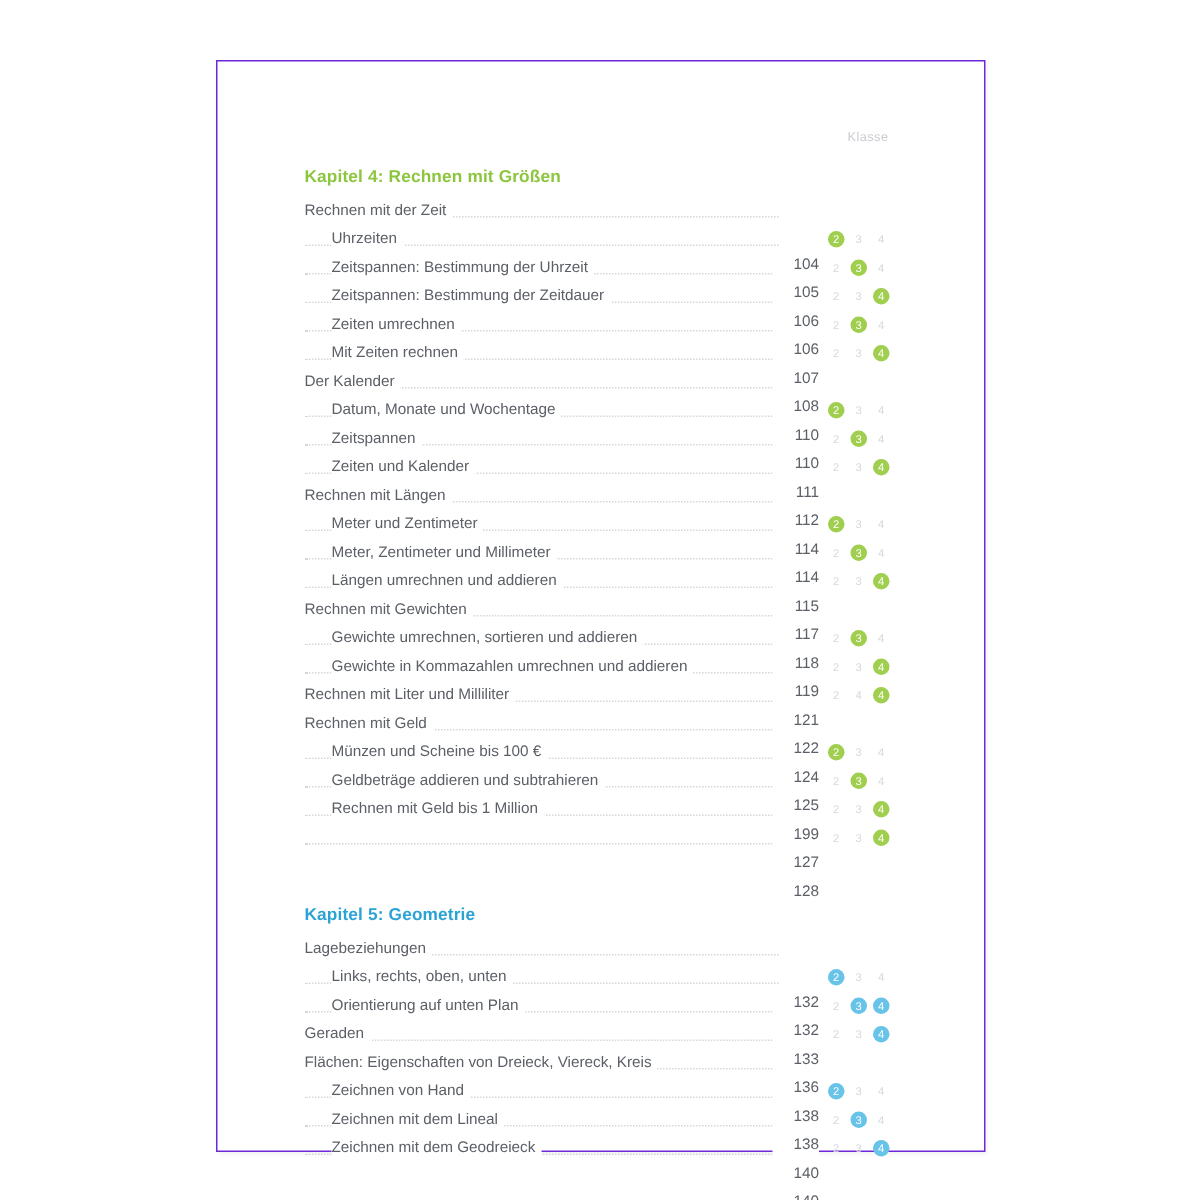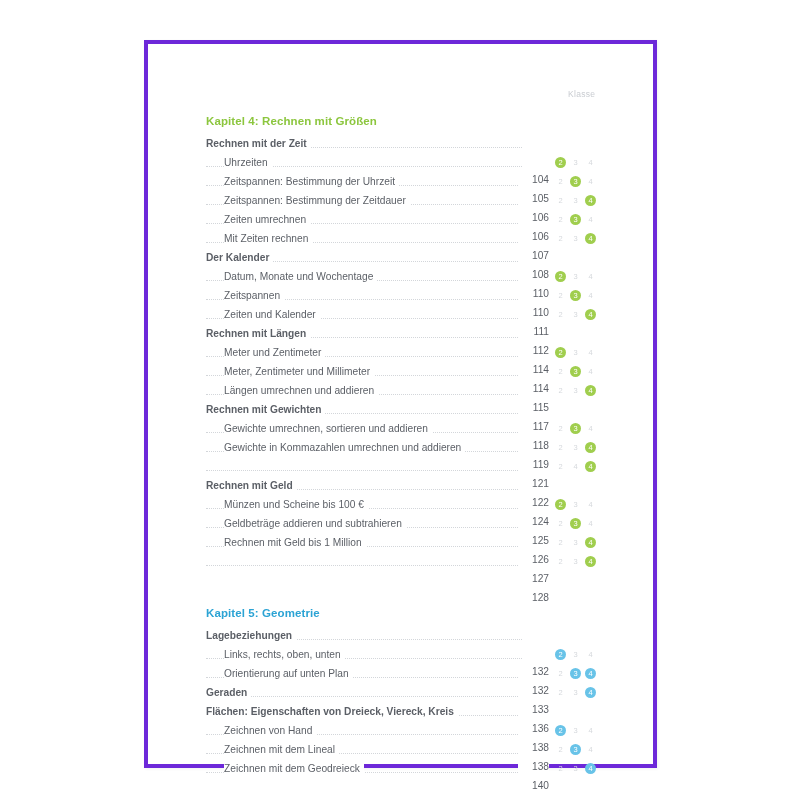--- a/index.html
+++ b/index.html
@@ -15,21 +15,21 @@
     overflow: hidden;
   }
 
   #page-sheet {
     position: absolute;
     left: 144px;
     top: 40px;
     width: 513px;
     height: 728px;
     background: #ffffff;
-    border: 4px solid #6d28d9;
+    border: 1px solid #6d28d9;
     box-sizing: border-box;
     box-shadow: 1px 1px 3px rgba(0,0,0,0.06);
   }
 
   #toc-body {
     position: absolute;
     left: 58px;
     top: 45px;
     width: 400px;
   }
@@ -72,21 +72,21 @@
     color: #5b5f66;
     white-space: nowrap;
   }
   .entry-text {
     position: absolute;
     top: 0;
     background: #ffffff;
     padding-right: 4px;
     z-index: 2;
   }
-  .entry.level1 .entry-text { left: 0px; font-weight: bold; }
+  .entry.level1 .entry-text { left: 0px; }
   .entry.level2 .entry-text { left: 18px; }
 
   .leader {
     position: absolute;
     left: 0;
     right: 84px;
     top: 13px;
     border-bottom: 1px dotted #d3d6da;
     z-index: 1;
   }
@@ -290,20 +290,21 @@
             <span class="entry-text">Gewichte in Kommazahlen umrechnen und addieren</span>
             <span class="page-num">121</span>
             <span class="grades">
               <span class="badge">2</span>
               <span class="badge">3</span>
               <span class="badge active green">4</span>
             </span>
           </div>
           <div class="entry level1">
             <span class="leader"></span>
+            <span class="entry-text">Rechnen mit Liter und Milliliter</span>
             <span class="page-num">122</span>
             <span class="grades">
               <span class="badge">2</span>
               <span class="badge">4</span>
               <span class="badge active green">4</span>
             </span>
           </div>
           <div class="entry level1">
             <span class="leader"></span>
             <span class="entry-text">Rechnen mit Geld</span>
@@ -315,21 +316,21 @@
             <span class="page-num">125</span>
             <span class="grades">
               <span class="badge active green">2</span>
               <span class="badge">3</span>
               <span class="badge">4</span>
             </span>
           </div>
           <div class="entry level2">
             <span class="leader"></span>
             <span class="entry-text">Geldbeträge addieren und subtrahieren</span>
-            <span class="page-num">126</span>
+            <span class="page-num">199</span>
             <span class="grades">
               <span class="badge">2</span>
               <span class="badge active green">3</span>
               <span class="badge">4</span>
             </span>
           </div>
           <div class="entry level2">
             <span class="leader"></span>
             <span class="entry-text">Rechnen mit Geld bis 1 Million</span>
             <span class="page-num">127</span>

